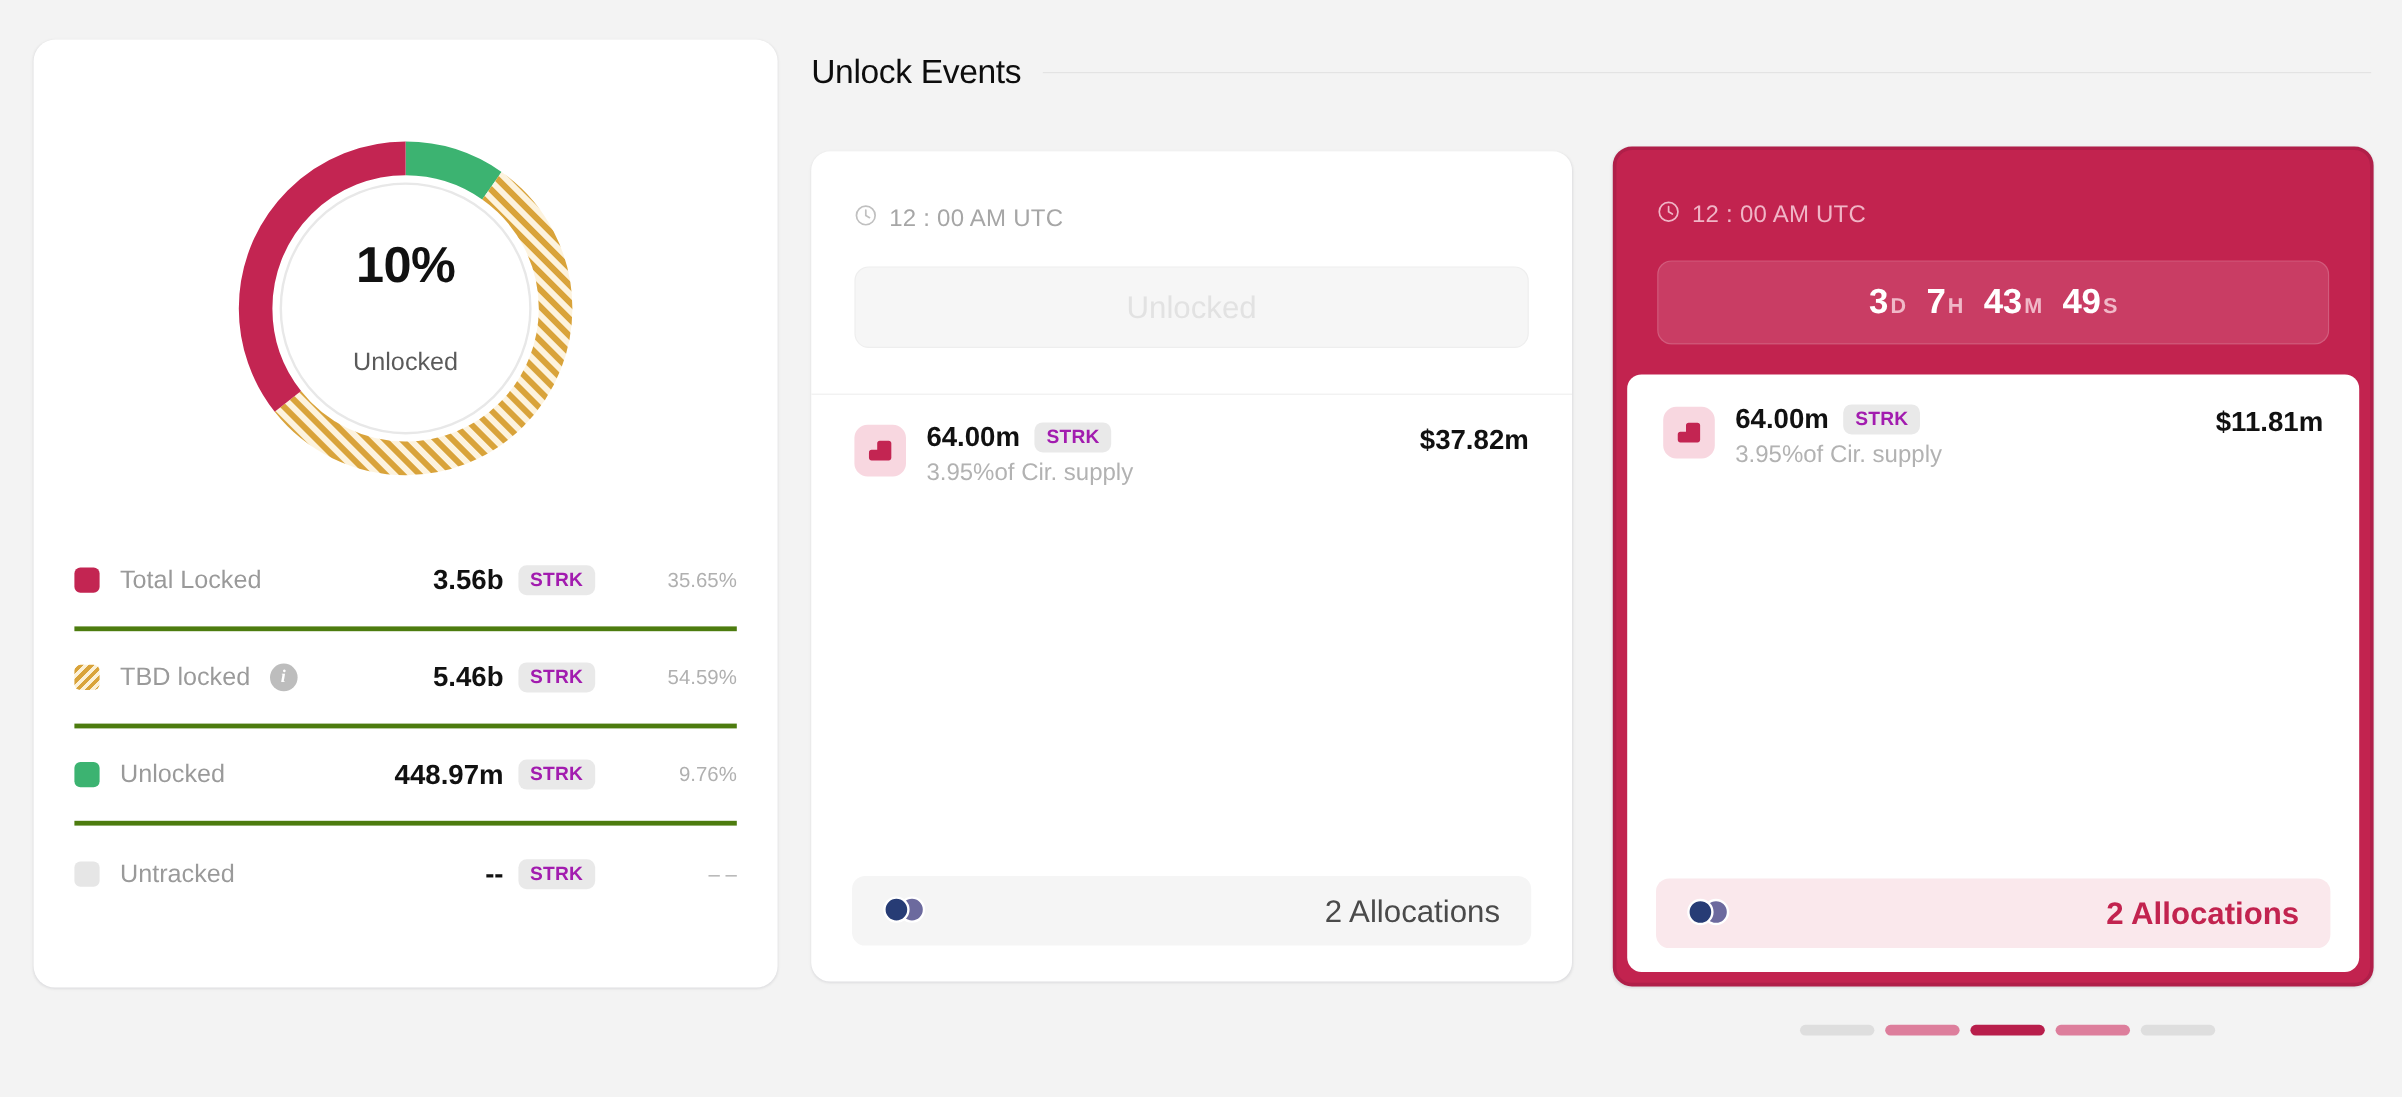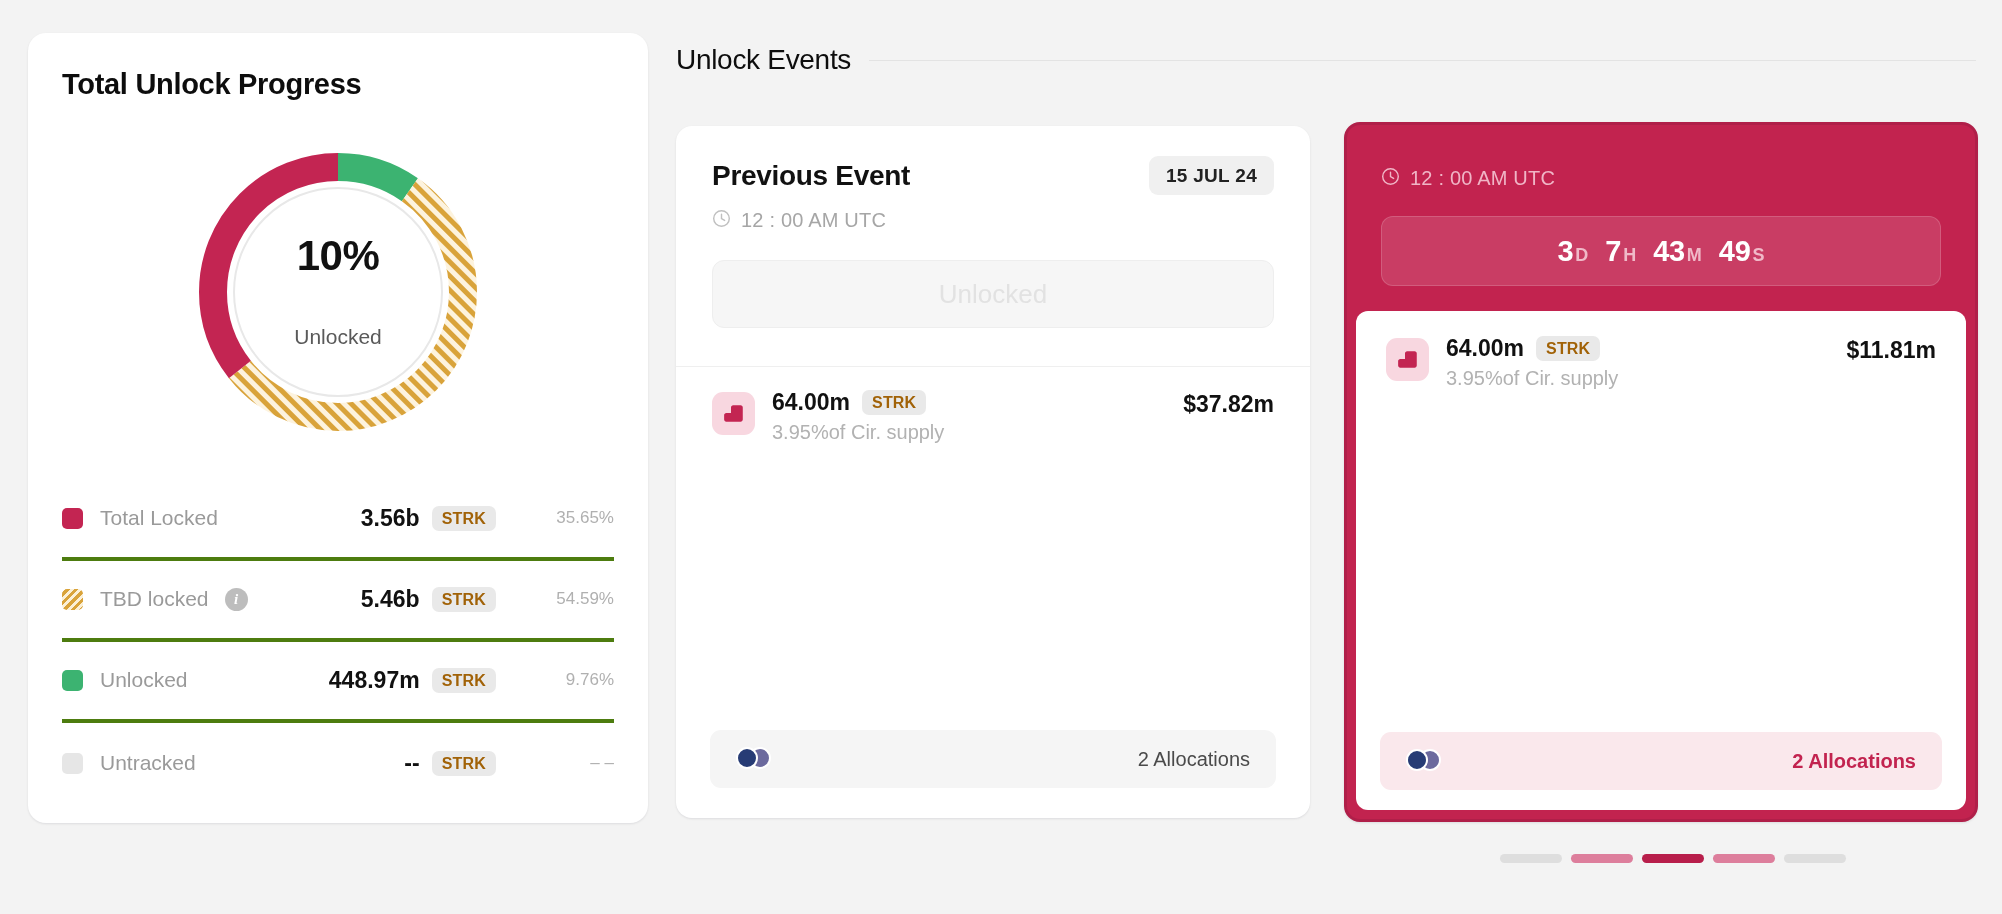--- a/index.html
+++ b/index.html
@@ -122,21 +122,21 @@
     font-size: 23px;
     font-weight: 700;
     color: #111111;
     white-space: nowrap;
   }
   .ticker-chip {
     display: inline-flex;
     align-items: center;
     justify-content: center;
     background: #e9e9e9;
-    color: #a16207;
+    color: #a21caf;
     font-size: 16px;
     font-weight: 700;
     border-radius: 7px;
     padding: 5px 10px 4px 10px;
     margin-left: 12px;
     letter-spacing: .2px;
     line-height: 1;
   }
   .legend-pct {
     width: 118px;
@@ -293,21 +293,21 @@
     top: 0;
     width: 22px; height: 22px;
     border-radius: 50%;
     border: 2px solid #ffffff;
     display: block;
   }
   .alloc-dots i.d1 { left: 0;  background: #273c75; z-index: 2; }
   .alloc-dots i.d2 { left: 13px; background: #6c6a9e; z-index: 1; }
   .alloc-text {
     margin-left: auto;
-    font-size: 20px;
+    font-size: 26px;
     font-weight: 400;
     color: #4a4a4a;
   }
 
   
   .up-card {
     left: 1344px; top: 122px;
     width: 634px; height: 700px;
     border-radius: 16px;
     background: #c2234f;
@@ -374,21 +374,20 @@
     width: 62px; height: 9px;
     border-radius: 5px;
   }
 </style>
 </head>
 <body>
 
 <div class="page">
 
   <section class="progress-card">
-    <h2 class="progress-title">Total Unlock Progress</h2>
 
     <div class="donut-wrap">
       <svg width="300" height="300" viewBox="0 0 300 300">
         <defs>
           <pattern id="goldHatch" width="10" height="10" patternTransform="rotate(45)" patternUnits="userSpaceOnUse">
             <rect width="10" height="10" fill="#fdf3de"></rect>
             <rect width="5" height="10" fill="#d9a33a"></rect>
           </pattern>
         </defs>
 
@@ -451,24 +450,20 @@
     </div>
   </section>
 
   <div class="events-title-row">
     <span class="events-title">Unlock Events</span>
     <span class="events-rule"></span>
   </div>
 
   <section class="event-card prev-card">
     <div class="prev-head">
-      <div class="card-title-row">
-        <span class="card-title">Previous Event</span>
-        <span class="date-chip">15 JUL 24</span>
-      </div>
       <div class="card-time-row">
         <span class="clock-ic">
           <svg width="19" height="19" viewBox="0 0 20 20">
             <circle cx="10" cy="10" r="8.2" fill="none" stroke="#c0c0c0" stroke-width="1.5"></circle>
             <path d="M10 5.4 V10 L13.3 12" fill="none" stroke="#c0c0c0" stroke-width="1.5" stroke-linecap="round"></path>
           </svg>
         </span>
         <span class="card-time">12 : 00 AM UTC</span>
       </div>
     </div>

